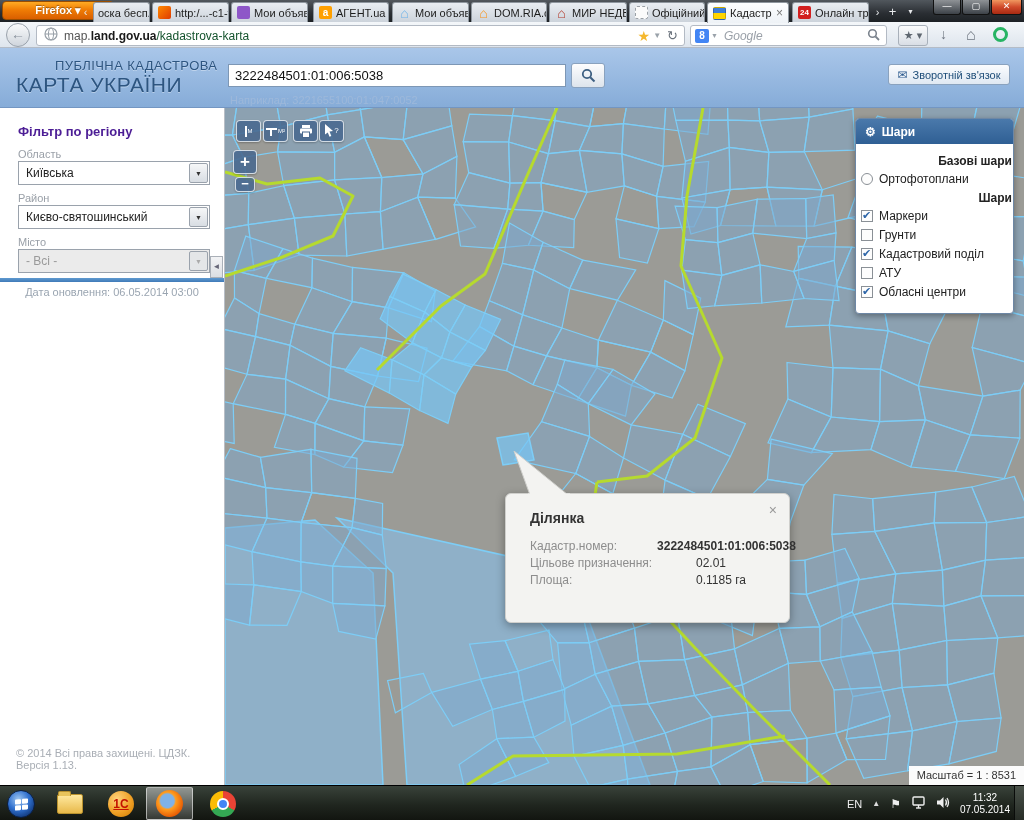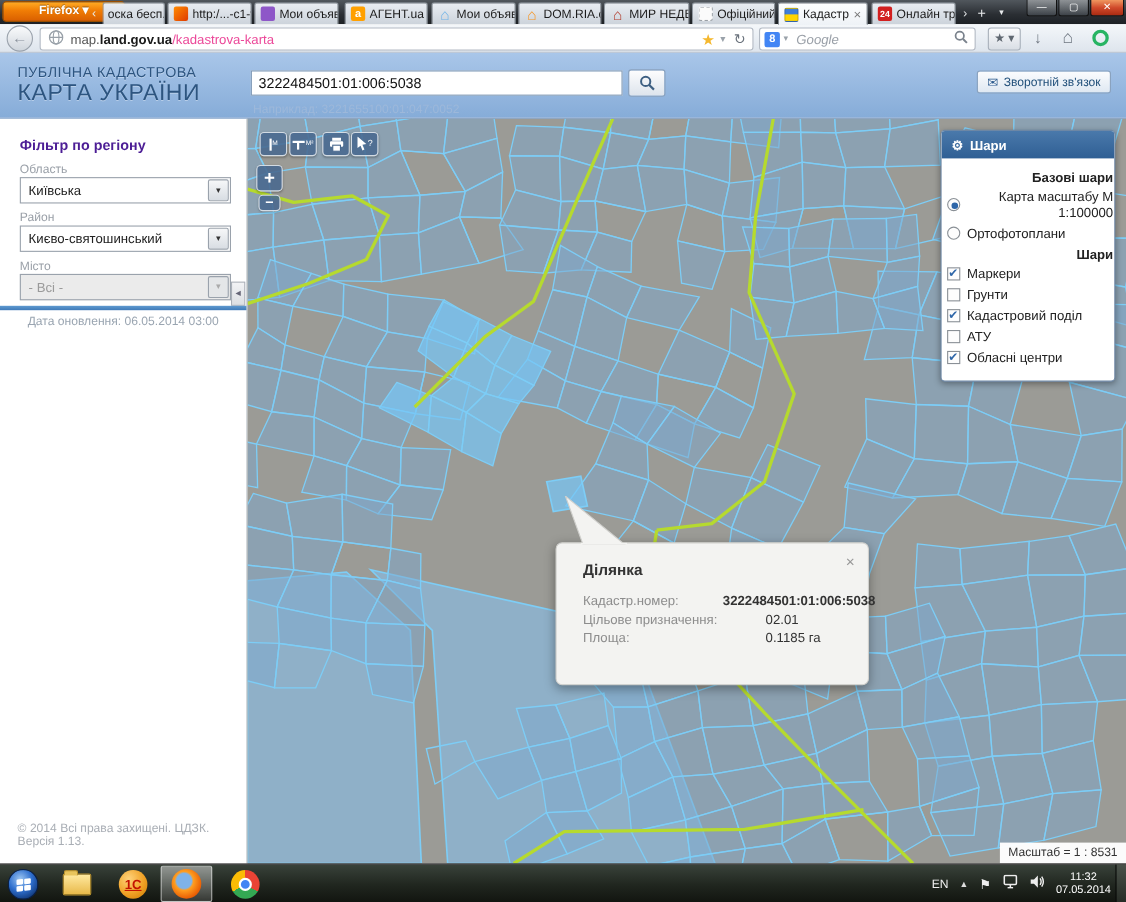--- a/index.html
+++ b/index.html
@@ -41,21 +41,21 @@
 
   
   .navbar { position:absolute; left:0; top:22px; width:1024px; height:26px;
     background:linear-gradient(#f4f7fa,#dee5ed); border-bottom:1px solid #b4bcc7; }
   .back-btn { position:absolute; left:6px; top:1px; width:24px; height:24px; border-radius:50%;
     background:linear-gradient(#fafbfc,#cfd5dc); border:1px solid #9aa2ac; color:#8a929c;
     font-size:14px; text-align:center; line-height:21px; cursor:pointer; }
   .url-field { position:absolute; left:36px; top:3px; width:649px; height:21px; background:#fff;
     border:1px solid #b3bac4; border-radius:3px; display:flex; align-items:center; font-size:12px; cursor:text; }
   .url-globe { margin:0 6px 0 7px; color:#98a0a8; }
-  .url-pre { color:#555; } .url-dom { color:#1a1a1a; font-weight:bold; } .url-path { color:#ec4899; }
+  .url-pre { color:#555; } .url-dom { color:#1a1a1a; font-weight:bold; } .url-path { color:#14532d; }
   .url-right { margin-left:auto; display:flex; align-items:center; }
   .star-ic { color:#f5b82e; font-size:14px; margin-right:3px; cursor:pointer; }
   .url-caret { color:#9aa2aa; font-size:8px; margin-right:6px; cursor:pointer; }
   .reload-ic { color:#6a727c; font-size:13px; margin-right:6px; cursor:pointer; }
   .search-field { position:absolute; left:690px; top:3px; width:197px; height:21px; background:#fff;
     border:1px solid #b3bac4; border-radius:3px; display:flex; align-items:center; cursor:text; }
   .g8 { width:14px; height:14px; background:#4285f4; border-radius:2px; color:#fff; font-size:10px;
     font-weight:bold; text-align:center; line-height:14px; margin:0 2px 0 4px; }
   .sf-caret { color:#9aa2aa; font-size:7px; margin-right:6px; cursor:pointer; }
   .sf-ph { color:#9aa0a8; font-size:12px; font-style:italic; }
@@ -64,21 +64,21 @@
   .bm-btn { position:absolute; left:898px; top:3px; width:30px; height:21px;
     background:linear-gradient(#fafbfc,#d9dee5); border:1px solid #a8b0ba; border-radius:3px;
     color:#5f6770; font-size:11px; text-align:center; line-height:19px; cursor:pointer; }
   .green-ring { position:absolute; left:993px; top:5px; width:15px; height:15px; border-radius:50%;
     border:3px solid #27b463; cursor:pointer; }
 
   
   .site-header { position:absolute; left:0; top:48px; width:1024px; height:60px;
     background:linear-gradient(#a9c6e9,#86acd8); border-bottom:1px solid #7396c2; }
   .site-title { position:absolute; left:16px; top:10px; color:#2d5580; text-shadow:0 1px 0 rgba(255,255,255,.35); }
-  .site-title .l1 { font-size:13px; letter-spacing:.4px; }
+  .site-title .l1 { font-size:13px; letter-spacing:.4px;margin-left:39px; }
   .site-title .l2 { font-size:21px; letter-spacing:.5px; }
   .hdr-search { position:absolute; left:228px; top:16px; width:338px; height:23px; background:#fff;
     border:1px solid #7d97b5; font-size:13px; color:#111; padding:0 6px; line-height:21px; cursor:text; }
   .hdr-hint { position:absolute; left:230px; top:46px; font-size:11px; color:#9db8da; }
   .hdr-search-btn { position:absolute; left:571px; top:15px; width:34px; height:25px;
     background:linear-gradient(#fdfdfe,#dde4ec); border:1px solid #8aa2be; border-radius:3px;
     display:flex; align-items:center; justify-content:center; cursor:pointer; }
   .feedback-btn { position:absolute; left:888px; top:16px; width:122px; height:21px;
     background:linear-gradient(#fbfcfe,#dfe8f2); border:1px solid #8aa2be; border-radius:3px;
     display:flex; align-items:center; justify-content:center; gap:5px; font-size:11px; color:#1f4e79; cursor:pointer; }
@@ -636,24 +636,20 @@
     <div class="zoomctl" style="left:10px;top:69px;width:20px;height:15px;font-size:13px;line-height:12px">−</div>
 
     <div class="layers">
       <div class="layers-hd">
         <span>⚙</span>
         <span>Шари</span>
       </div>
       <div class="layers-bd">
         <div class="lsec">Базові шари</div>
         <div class="lrow">
-          <span class="radio checked"></span>
-          <span>Карта масштабу М 1:100000</span>
-        </div>
-        <div class="lrow">
           <span class="radio"></span>
           <span>Ортофотоплани</span>
         </div>
         <div class="lsec">Шари</div>
         <div class="lrow">
           <span class="cbx checked"></span>
           <span>Маркери</span>
         </div>
         <div class="lrow">
           <span class="cbx"></span>

